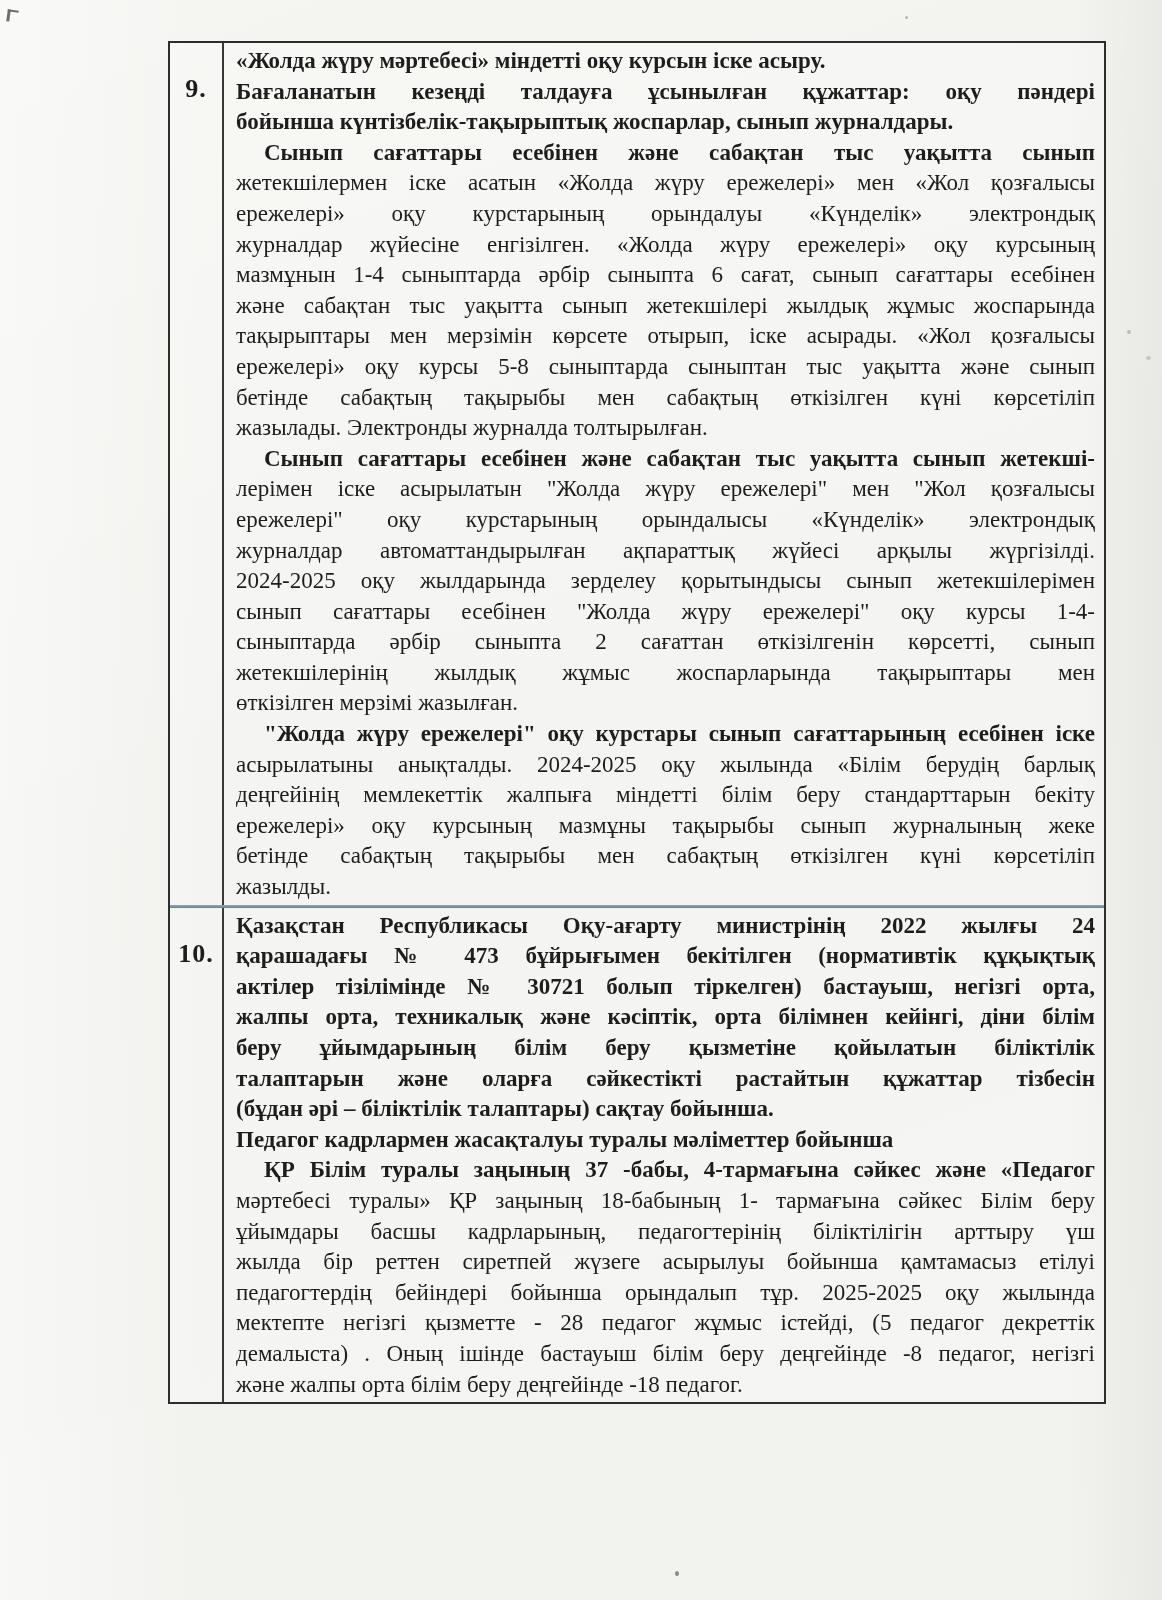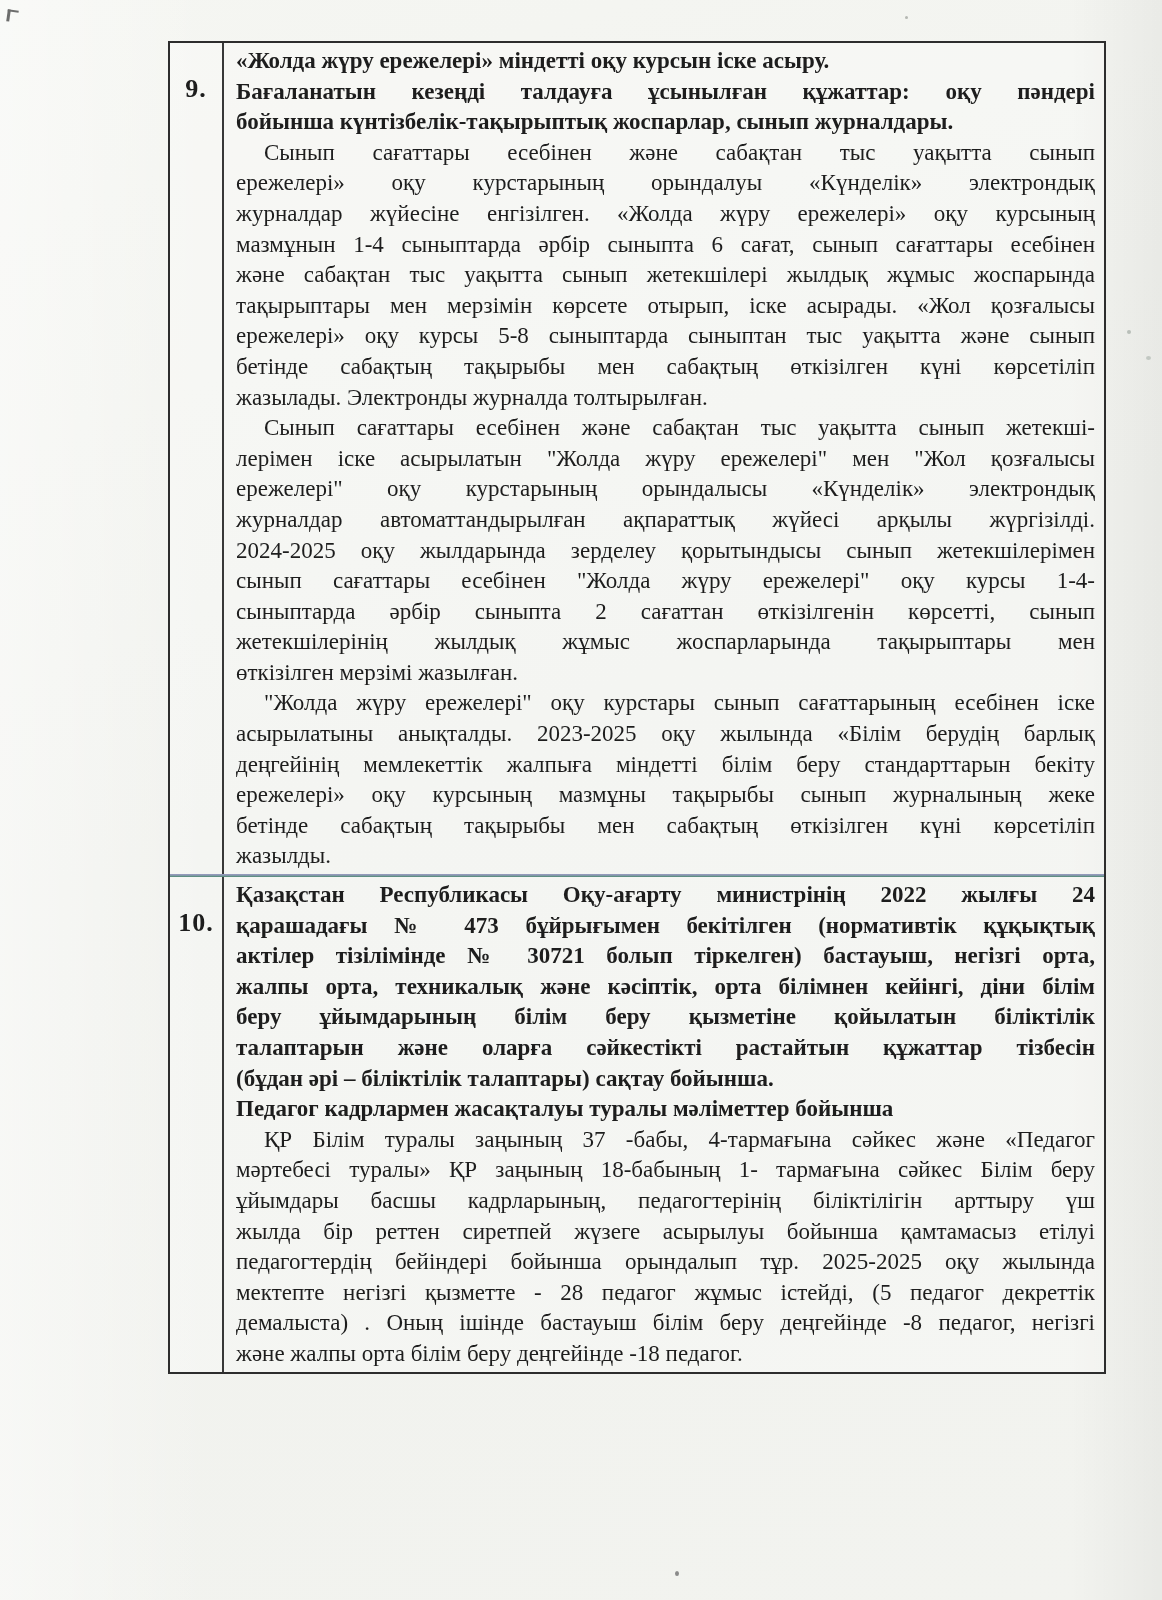--- a/index.html
+++ b/index.html
@@ -34,21 +34,21 @@
     font-size:23px;line-height:30.6px;
   }
   .block{margin:0;}
   .block.bold{font-weight:bold;}
   .ln{
     height:30.6px;
     text-align:justify;text-align-last:justify;
     white-space:normal;overflow:visible;
   }
   .ln.last{text-align-last:left;}
-  .ln.ind{text-indent:28px;}
+  .ln.ind{text-indent:28px;font-weight:bold;}
   .divider{
     height:3px;width:100%;
     background:linear-gradient(to bottom,#9a98c2 0%,#8a9ab0 40%,#4e8a72 100%);
   }
   
   .artifact{position:absolute;}
   .a-corner{
     left:7px;top:10px;width:8px;height:10px;
     border-left:3px solid #4a4a4a;border-top:2px solid #4a4a4a;
     transform:rotate(8deg);opacity:.8;
@@ -62,28 +62,29 @@
 <body>
 
 <div class="page">
   <div class="doc-table">
       <div class="row">
         <div class="numcol">
           <div class="num">9.</div>
         </div>
         <div class="content">
           <div class="block bold">
-            <div class="ln last">«Жолда жүру ережелері» міндетті оқу курсын іске асыру.</div>
+            <div class="ln last">«Жолда жүру мәртебесі» міндетті оқу курсын іске асыру.</div>
           </div>
           <div class="block bold">
             <div class="ln">Бағаланатын кезеңді талдауға ұсынылған құжаттар: оқу пәндері</div>
             <div class="ln last">бойынша күнтізбелік-тақырыптық жоспарлар, сынып журналдары.</div>
           </div>
           <div class="block">
             <div class="ln ind">Сынып сағаттары есебінен және сабақтан тыс уақытта сынып</div>
+            <div class="ln">жетекшілермен іске асатын «Жолда жүру ережелері» мен «Жол қозғалысы</div>
             <div class="ln">ережелері» оқу курстарының орындалуы «Күнделік» электрондық</div>
             <div class="ln">журналдар жүйесіне енгізілген. «Жолда жүру ережелері» оқу курсының</div>
             <div class="ln">мазмұнын 1-4 сыныптарда әрбір сыныпта 6 сағат, сынып сағаттары есебінен</div>
             <div class="ln">және сабақтан тыс уақытта сынып жетекшілері жылдық жұмыс жоспарында</div>
             <div class="ln">тақырыптары мен мерзімін көрсете отырып, іске асырады. «Жол қозғалысы</div>
             <div class="ln">ережелері» оқу курсы 5-8 сыныптарда сыныптан тыс уақытта және сынып</div>
             <div class="ln">бетінде сабақтың тақырыбы мен сабақтың өткізілген күні көрсетіліп</div>
             <div class="ln last">жазылады. Электронды журналда толтырылған.</div>
           </div>
           <div class="block">
@@ -92,21 +93,21 @@
             <div class="ln">ережелері" оқу курстарының орындалысы «Күнделік» электрондық</div>
             <div class="ln">журналдар автоматтандырылған ақпараттық жүйесі арқылы жүргізілді.</div>
             <div class="ln">2024-2025 оқу жылдарында зерделеу қорытындысы сынып жетекшілерімен</div>
             <div class="ln">сынып сағаттары есебінен  "Жолда жүру ережелері" оқу курсы 1-4-</div>
             <div class="ln">сыныптарда әрбір сыныпта 2 сағаттан өткізілгенін көрсетті, сынып</div>
             <div class="ln">жетекшілерінің жылдық жұмыс жоспарларында тақырыптары мен</div>
             <div class="ln last">өткізілген мерзімі жазылған.</div>
           </div>
           <div class="block">
             <div class="ln ind">"Жолда жүру ережелері"  оқу курстары сынып сағаттарының есебінен іске</div>
-            <div class="ln">асырылатыны анықталды. 2023-2025 оқу жылында «Білім берудің барлық</div>
+            <div class="ln">асырылатыны анықталды. 2024-2025 оқу жылында «Білім берудің барлық</div>
             <div class="ln">деңгейінің мемлекеттік жалпыға міндетті білім беру стандарттарын бекіту</div>
             <div class="ln">ережелері» оқу курсының мазмұны тақырыбы сынып журналының жеке</div>
             <div class="ln">бетінде сабақтың тақырыбы мен сабақтың өткізілген күні көрсетіліп</div>
             <div class="ln last">жазылды.</div>
           </div>
         </div>
       </div>
       <div class="divider"></div>
       <div class="row">
         <div class="numcol">

